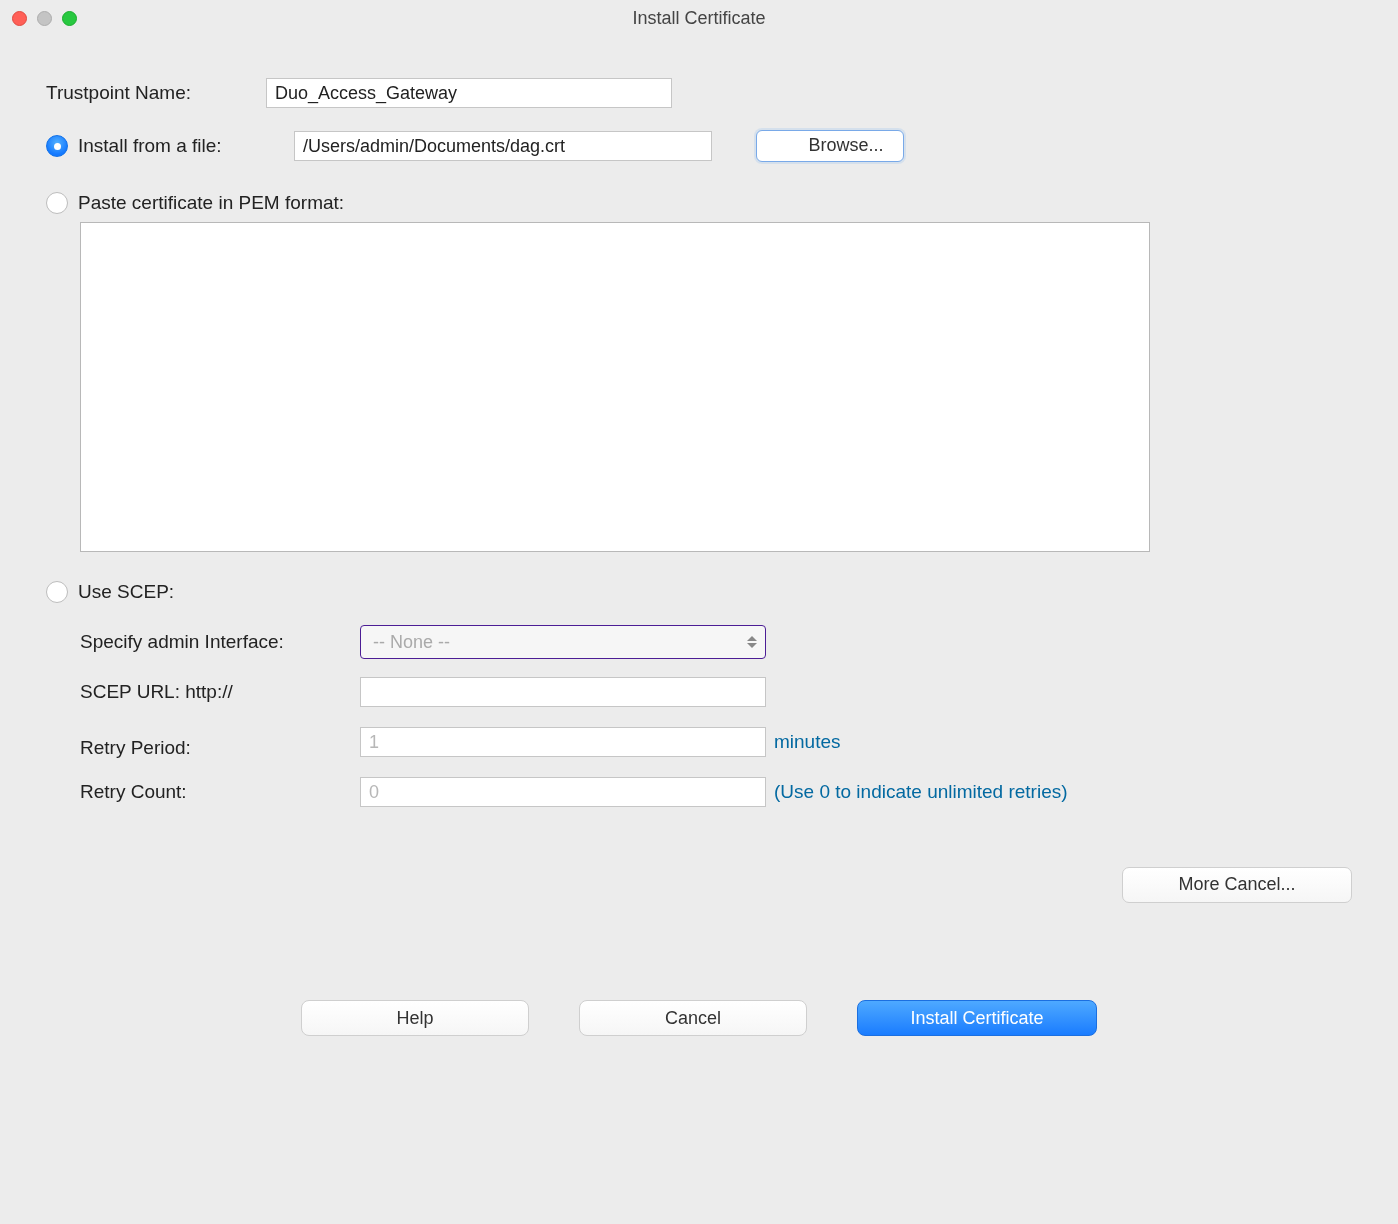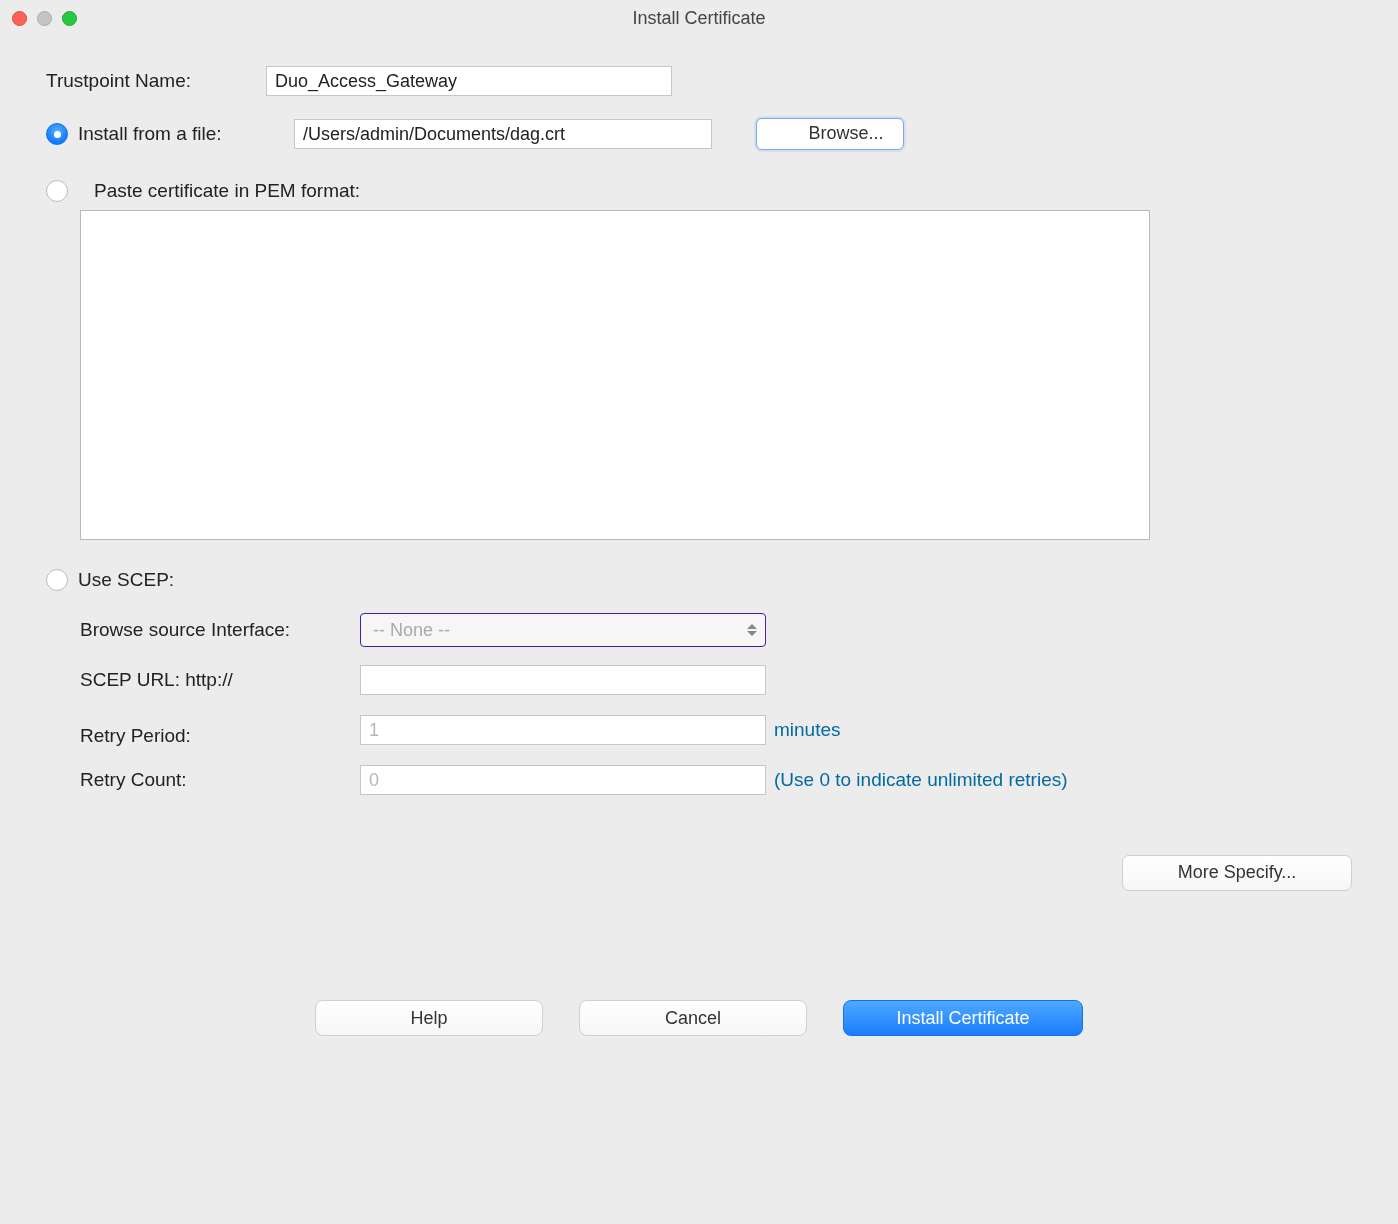--- a/index.html
+++ b/index.html
@@ -42,20 +42,21 @@
     color: #444;
     pointer-events: none;
   }
   .body {
     padding: 30px 46px 0 46px;
   }
   .row {
     display: flex;
     align-items: center;
     margin-bottom: 14px;
+    margin-top: 12px;
   }
   .label-col {
     width: 220px;
     flex-shrink: 0;
     font-size: 19px;
     color: #222;
   }
   .radio-outer {
     width: 22px; height: 22px;
     border-radius: 50%;
@@ -185,21 +186,21 @@
     line-height: 33px;
     text-align: center;
     cursor: pointer;
   }
   .footer-buttons {
     position: absolute;
     bottom: 40px;
     left: 0; right: 0;
     display: flex;
     justify-content: center;
-    gap: 36px;
+    gap: 50px;
   }
   .footer-btn {
     width: 228px;
     height: 36px;
     border-radius: 8px;
     font-size: 18px;
     line-height: 34px;
     text-align: center;
     cursor: pointer;
   }
@@ -239,37 +240,37 @@
     <div class="row" style="margin-bottom:30px;">
       <div style="display:flex; align-items:center; width:248px; flex-shrink:0;">
         <span class="radio-outer selected"></span>
         <span>Install from a file:</span>
       </div>
       <input class="text-input" style="width: 418px;" value="/Users/admin/Documents/dag.crt">
       <div class="browse-btn">Browse...</div>
     </div>
 
     <div>
-      <div style="display:flex; align-items:center;gap:16px;">
+      <div style="display:flex; align-items:center;">
         <span class="radio-outer"></span>
         <span>Paste certificate in PEM format:</span>
       </div>
       <textarea class="pem-box" value="" style=""></textarea>
     </div>
 
     <div>
       <div style="display:flex; align-items:center; margin-bottom:22px;">
         <span class="radio-outer"></span>
         <span>Use SCEP:</span>
       </div>
 
       <div class="sub-section">
 
         <div class="sub-row">
-          <div class="sub-label" style="width:280px;">Browse source Interface:</div>
+          <div class="sub-label" style="width:280px;">Specify admin Interface:</div>
           <div class="select-box">
             <span>-- None --</span>
             <span class="select-stepper">
               <span class="stepper-chev stepper-up"></span>
               <span class="stepper-chev stepper-down"></span>
             </span>
           </div>
         </div>
 
         <div class="sub-row">
@@ -285,21 +286,21 @@
 
         <div class="sub-row">
           <div class="sub-label" style="width:280px;">Retry Count:</div>
           <input class="text-input disabled" style="width: 406px;" value="0">
           <span class="suffix-text">(Use 0 to indicate unlimited retries)</span>
         </div>
       </div>
     </div>
 
     <div class="more-options-row">
-      <div class="more-options-btn">More Specify...</div>
+      <div class="more-options-btn">More Cancel...</div>
     </div>
 
   </div>
 
   <div class="footer-buttons">
     <div class="footer-btn normal">Help</div>
     <div class="footer-btn normal">Cancel</div>
     <div class="footer-btn primary">Install Certificate</div>
   </div>
 

